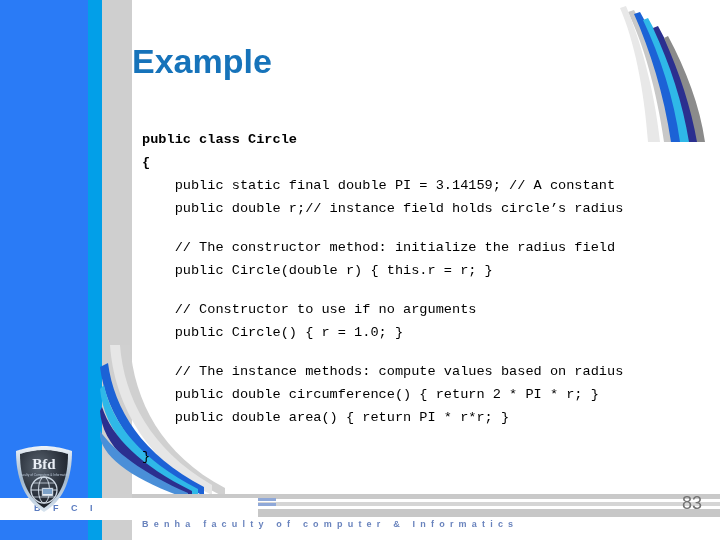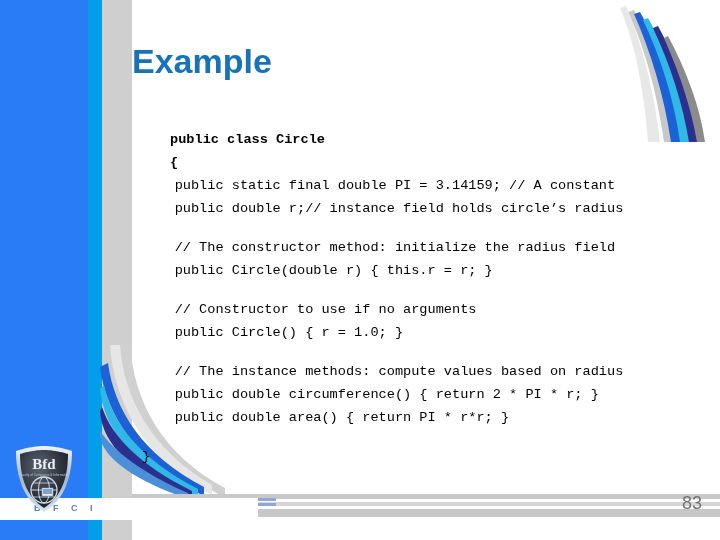--- a/index.html
+++ b/index.html
@@ -138,21 +138,21 @@
   
   .code {
     position: absolute;
     left: 142px; top: 128px;
     font-family: "Liberation Mono", "DejaVu Sans Mono", monospace;
     font-size: 13.6px;
     line-height: 23px;
     color: #000000;
     white-space: pre;
   }
-  .code .bold { font-weight: bold; margin-left: 28px; }
+  .code .bold { font-weight: bold; }
   .code .blank { display: block; height: 16px; }
   .code-line { display: block; }
 </style>
 </head>
 <body>
 
 <div id="slide">
 
   <div class="bar-blue"></div>
   <div class="bar-cyan"></div>
@@ -191,20 +191,21 @@
   <div class="stripe stripe-c"></div>
   <div class="stripe stripe-d"></div>
   <div class="stripe stripe-e"></div>
   <div class="stripe stripe-f"></div>
 
   <div class="bfci-band"></div>
   <div class="bfci-text">B F C I</div>
   <div class="footer-line-1"></div>
   <div class="footer-line-2"></div>
 
+  <div class="footer-text">Benha faculty of computer &amp; Informatics</div>
 
   <div class="page-number">83</div>
 
   <div class="logo">
     <svg width="64" height="70" viewBox="0 0 64 70">
       <defs>
         <radialGradient id="shieldg" cx="40%" cy="30%" r="80%">
           <stop offset="0%" stop-color="#5a6470"></stop>
           <stop offset="60%" stop-color="#2b323c"></stop>
           <stop offset="100%" stop-color="#141a22"></stop>

